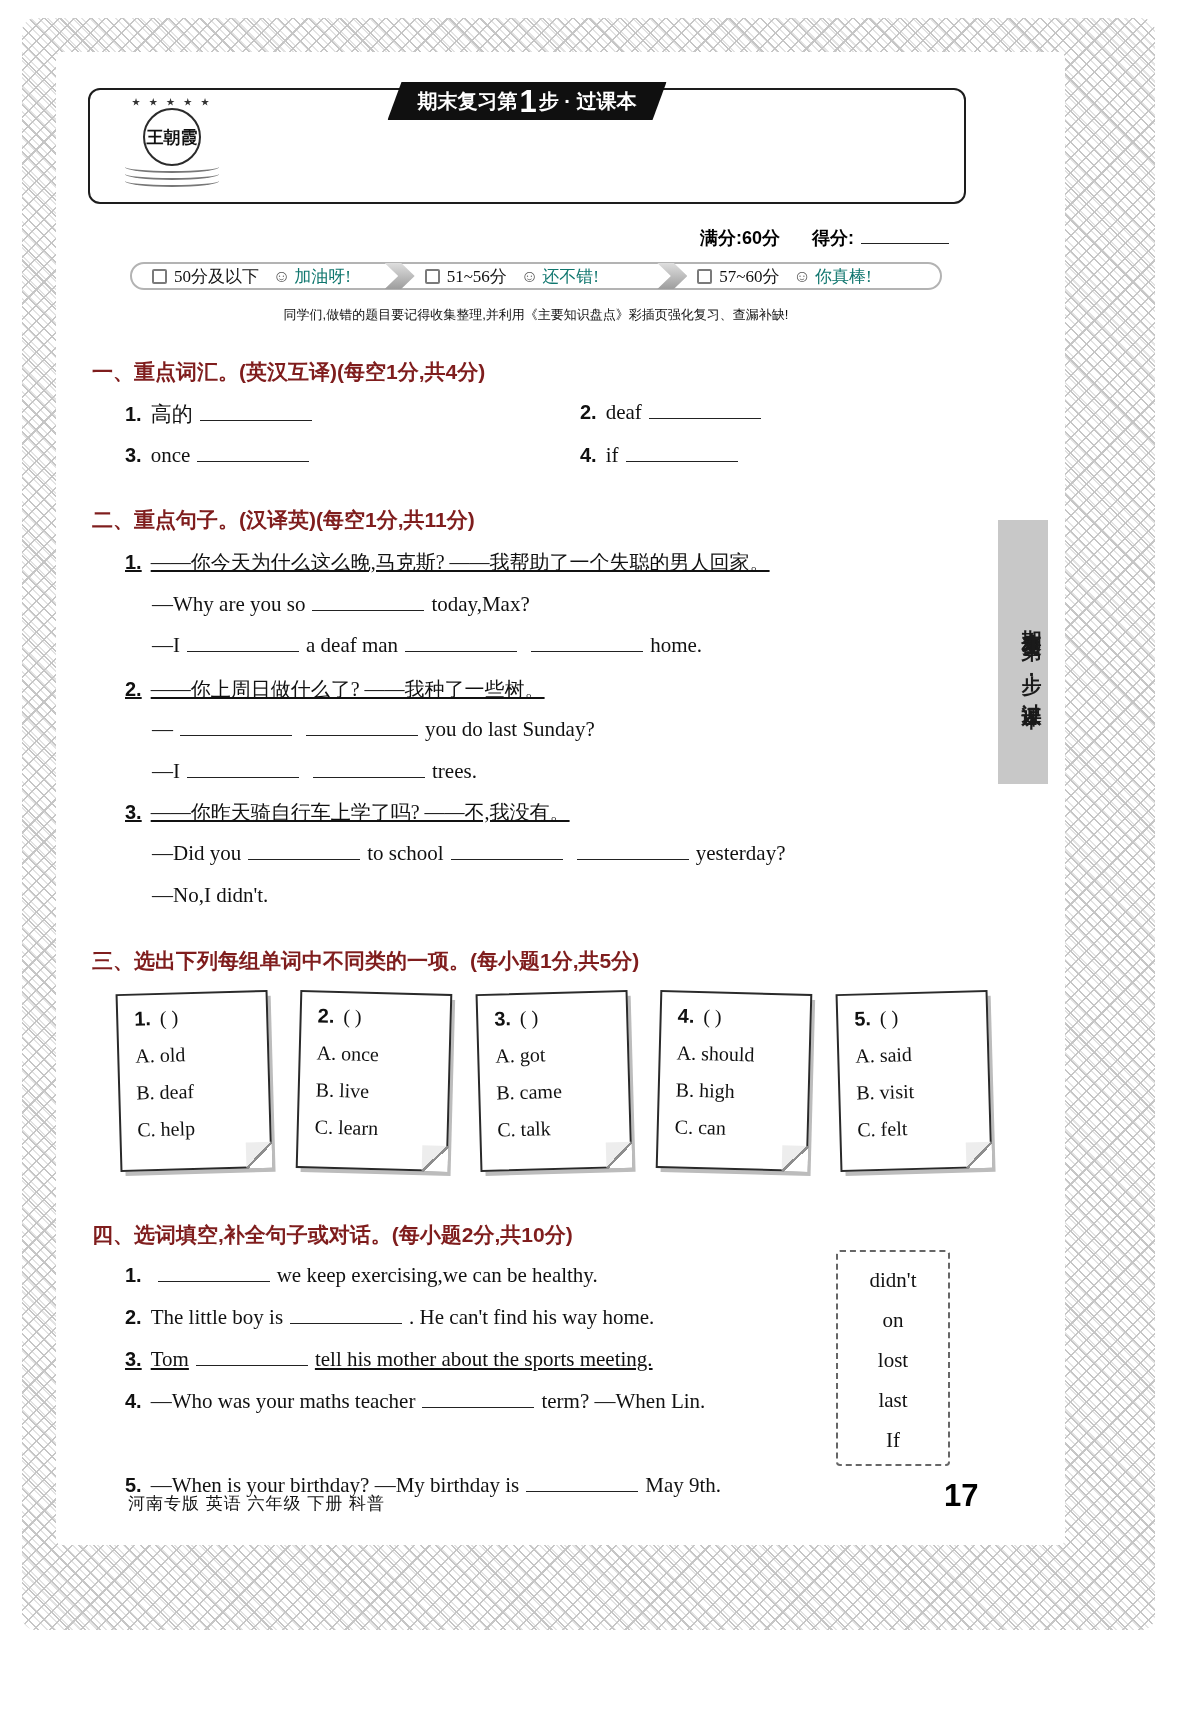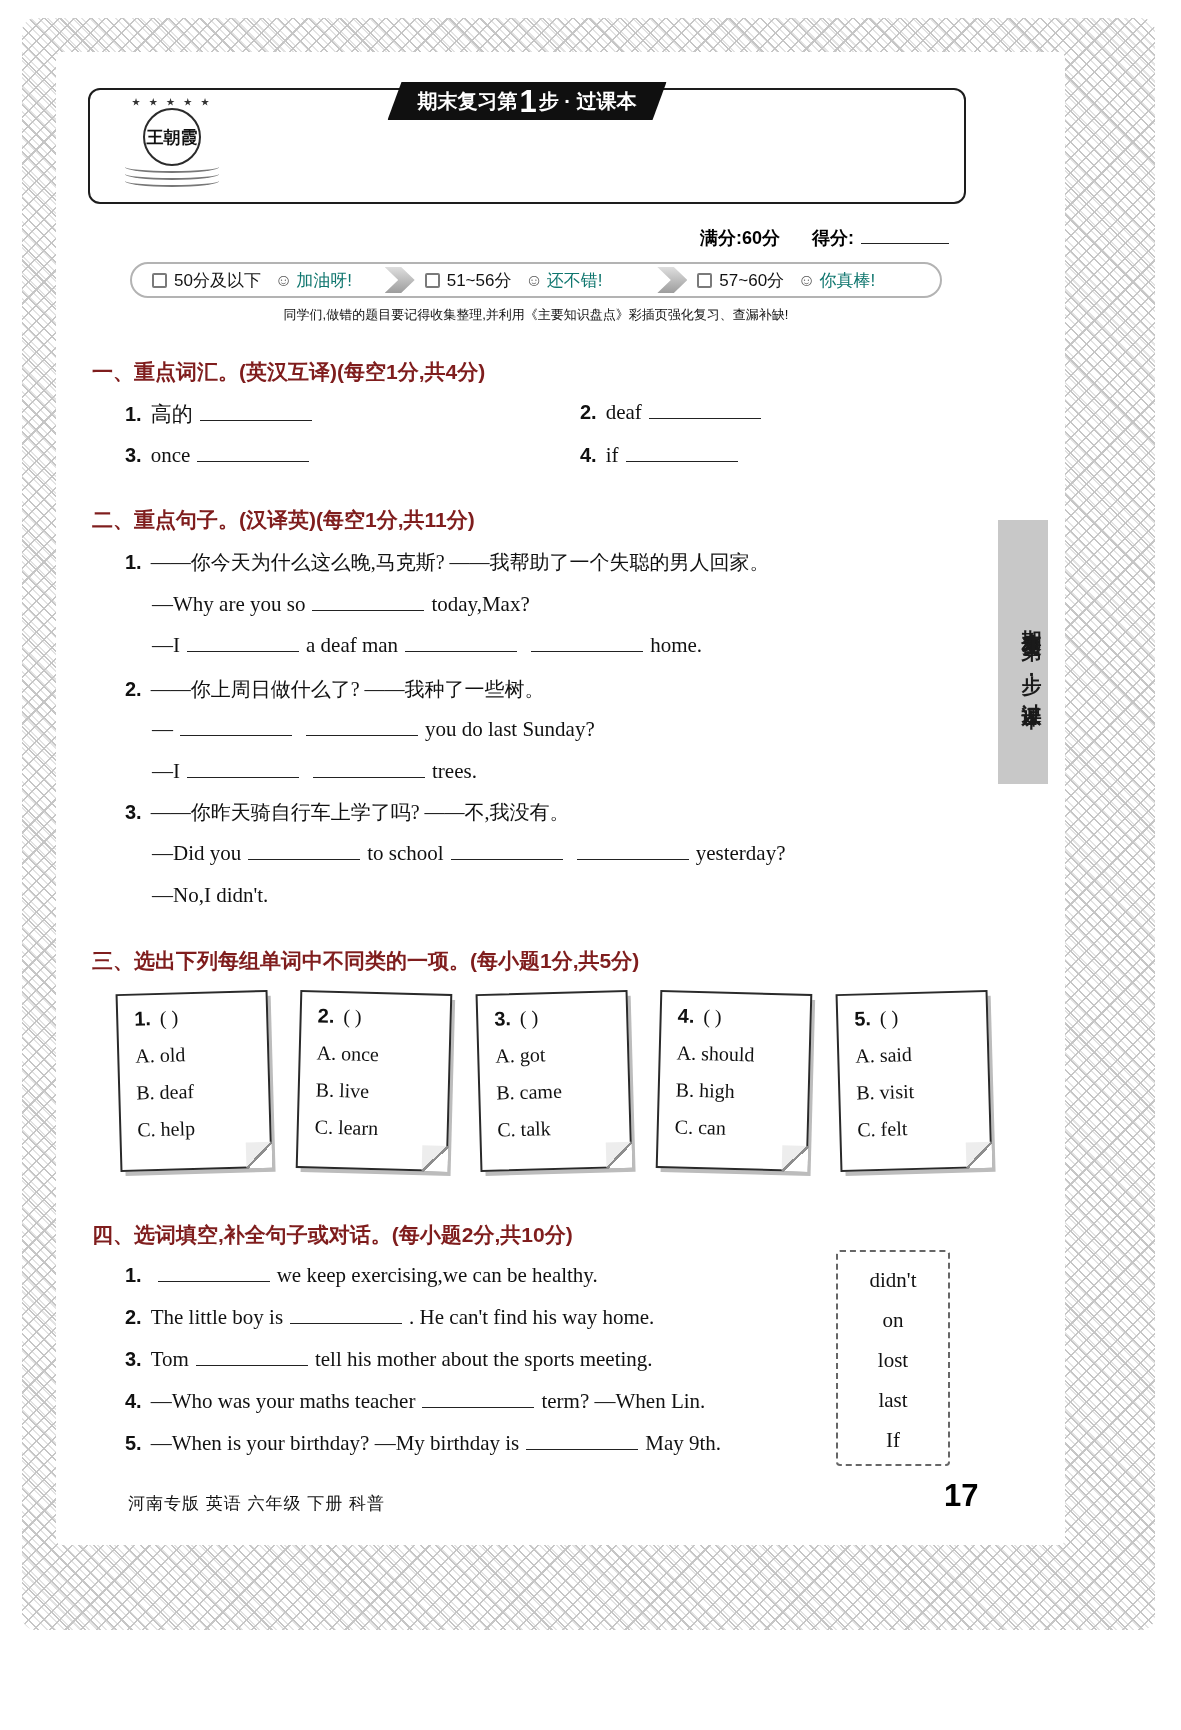--- a/index.html
+++ b/index.html
@@ -38,35 +38,35 @@
   .logo-circle { width:58px; height:58px; border:2px solid #2b2b2b; border-radius:50%;
     margin:0 auto; display:flex; align-items:center; justify-content:center;
     font-family:"Liberation Sans", sans-serif; font-weight:bold; font-size:17px; color:#111; }
   .logo-waves i { display:block; width:94px; height:6px; border-bottom:2px solid #777;
     border-radius:0 0 50% 50% / 0 0 100% 100%; margin:1px auto 0; }
 
   
   .score { font-family:"Liberation Sans", sans-serif; font-weight:bold; font-size:18px; color:#000; white-space:nowrap; }
   .score .blank { width:88px; }
   .band { display:flex; align-items:center; border:2px solid #b3b3b3; border-radius:20px;
-    background:#fff; padding:0 20px; height:36px; font-family:Liberation Sans, sans-serif; font-size:17px; }
+    background:#fff; padding:0 20px; height:28px; font-family:Liberation Serif, serif; font-size:17px; }
   .band-seg { display:flex; align-items:center; flex:1; }
   .cbx { width:15px; height:15px; border:2px solid #7a7a7a; background:#fff; display:inline-block;
     margin-right:7px; border-radius:2px; flex:none; }
   .face { font-size:17px; color:#555; margin:0 4px 0 14px; line-height:1; }
   .cmt { color:#0f766e; }
   .band-div { width:30px; height:26px; background:linear-gradient(#dedede,#9d9d9d);
     clip-path:polygon(0 0, 55% 0, 100% 50%, 55% 100%, 0 100%, 45% 50%); margin:0 10px; flex:none; }
 
   .notice { font-family:"Liberation Sans", sans-serif; font-size:13px; color:#111; text-align:center; }
 
   
   .sec-title { font-family:"Liberation Sans", sans-serif; font-weight:bold; font-size:21px; color:#7f1d1d; white-space:nowrap; }
   .eng { font-family:"Liberation Serif", serif; font-size:21px; color:#111; white-space:nowrap; }
-  .cnline { font-size:20px; color:#111; white-space:nowrap; }
+  .cnline { font-size:20px; color:#111; white-space:nowrap;text-decoration:underline; }
   .num { font-family:"Liberation Sans", sans-serif; font-weight:bold; font-size:20px; margin-right:9px; }
   .blank { display:inline-block; width:112px; height:0; border-bottom:1.7px solid #222;
     vertical-align:0; margin:0 7px; }
 
   
   .cards { position:absolute; left:118px; top:992px; width:872px; height:190px;
     display:flex; justify-content:space-between; align-items:flex-start; }
   .card { position:relative; width:152px; height:178px; background:#fff; border:2px solid #2a2a2a;
     box-shadow:4px 5px 0 -1px #bcbcbc; padding:12px 10px 8px 16px; }
   .card:nth-child(odd)  { transform:rotate(-1.6deg); }
@@ -237,27 +237,27 @@
 </div>
 
 <div class="abs sec-title" style="left:92px; top:1221px;">四、选词填空,补全句子或对话。(每小题2分,共10分)</div>
 
 <div class="abs eng" style="left:125px; top:1263px;text-align:right;">
   <span class="num">1.</span><span></span><span class="blank"></span><span>we keep exercising,we can be healthy.</span>
 </div>
 <div class="abs eng" style="left:125px; top:1305px;">
   <span class="num">2.</span><span>The little boy is</span><span class="blank"></span><span>. He can't find his way home.</span>
 </div>
-<div class="abs eng" style="left:125px; top:1347px;">
+<div class="abs eng" style="left:125px; top:1347px;text-decoration:underline;">
   <span class="num">3.</span><span>Tom</span><span class="blank"></span><span>tell his mother about the sports meeting.</span>
 </div>
 <div class="abs eng" style="left:125px; top:1389px;">
   <span class="num">4.</span><span>—Who was your maths teacher</span><span class="blank"></span><span>term? —When Lin.</span>
 </div>
-<div class="abs eng" style="left:125px; top:1431px;">
+<div class="abs eng" style="left:125px; top:1473px;">
   <span class="num">5.</span><span>—When is your birthday? —My birthday is</span><span class="blank"></span><span>May 9th.</span>
 </div>
 
 <div class="wordbox">
   <div>didn't</div>
   <div>on</div>
   <div>lost</div>
   <div>last</div>
   <div>If</div>
 </div>

